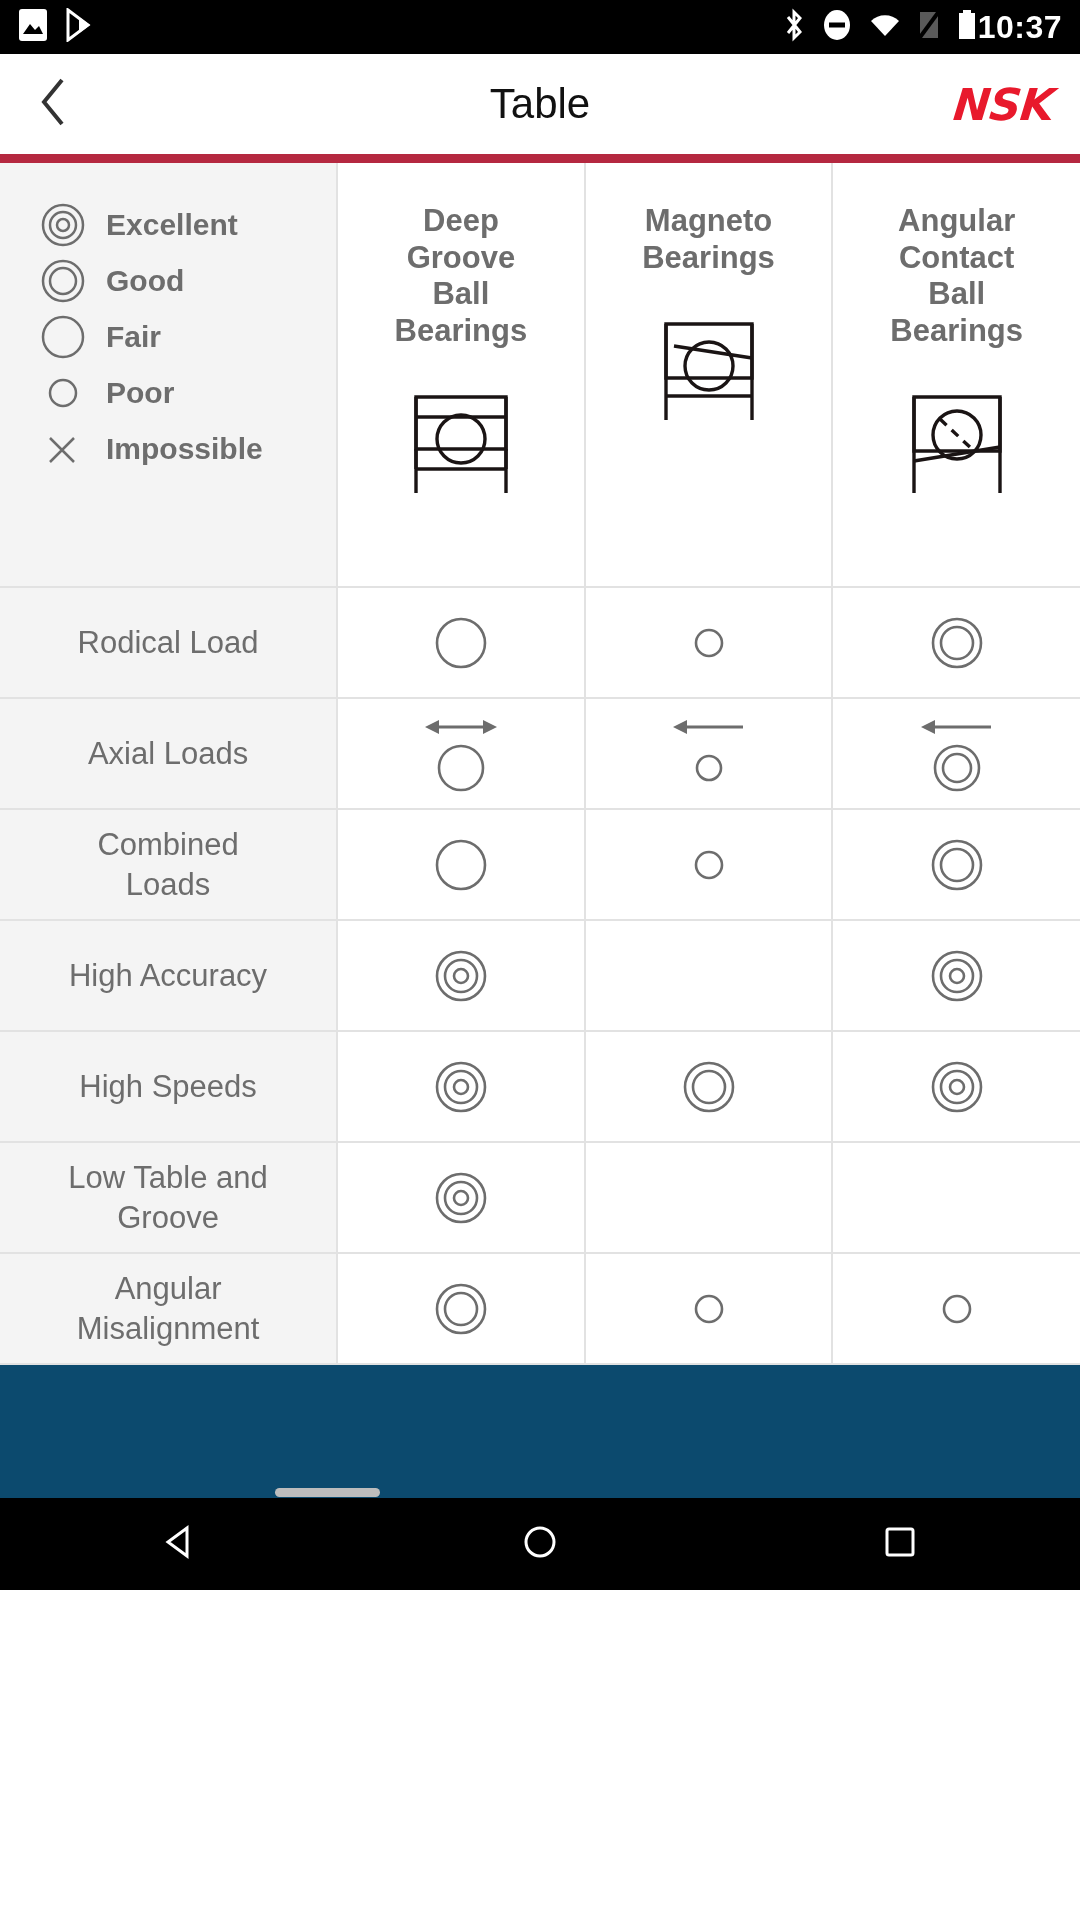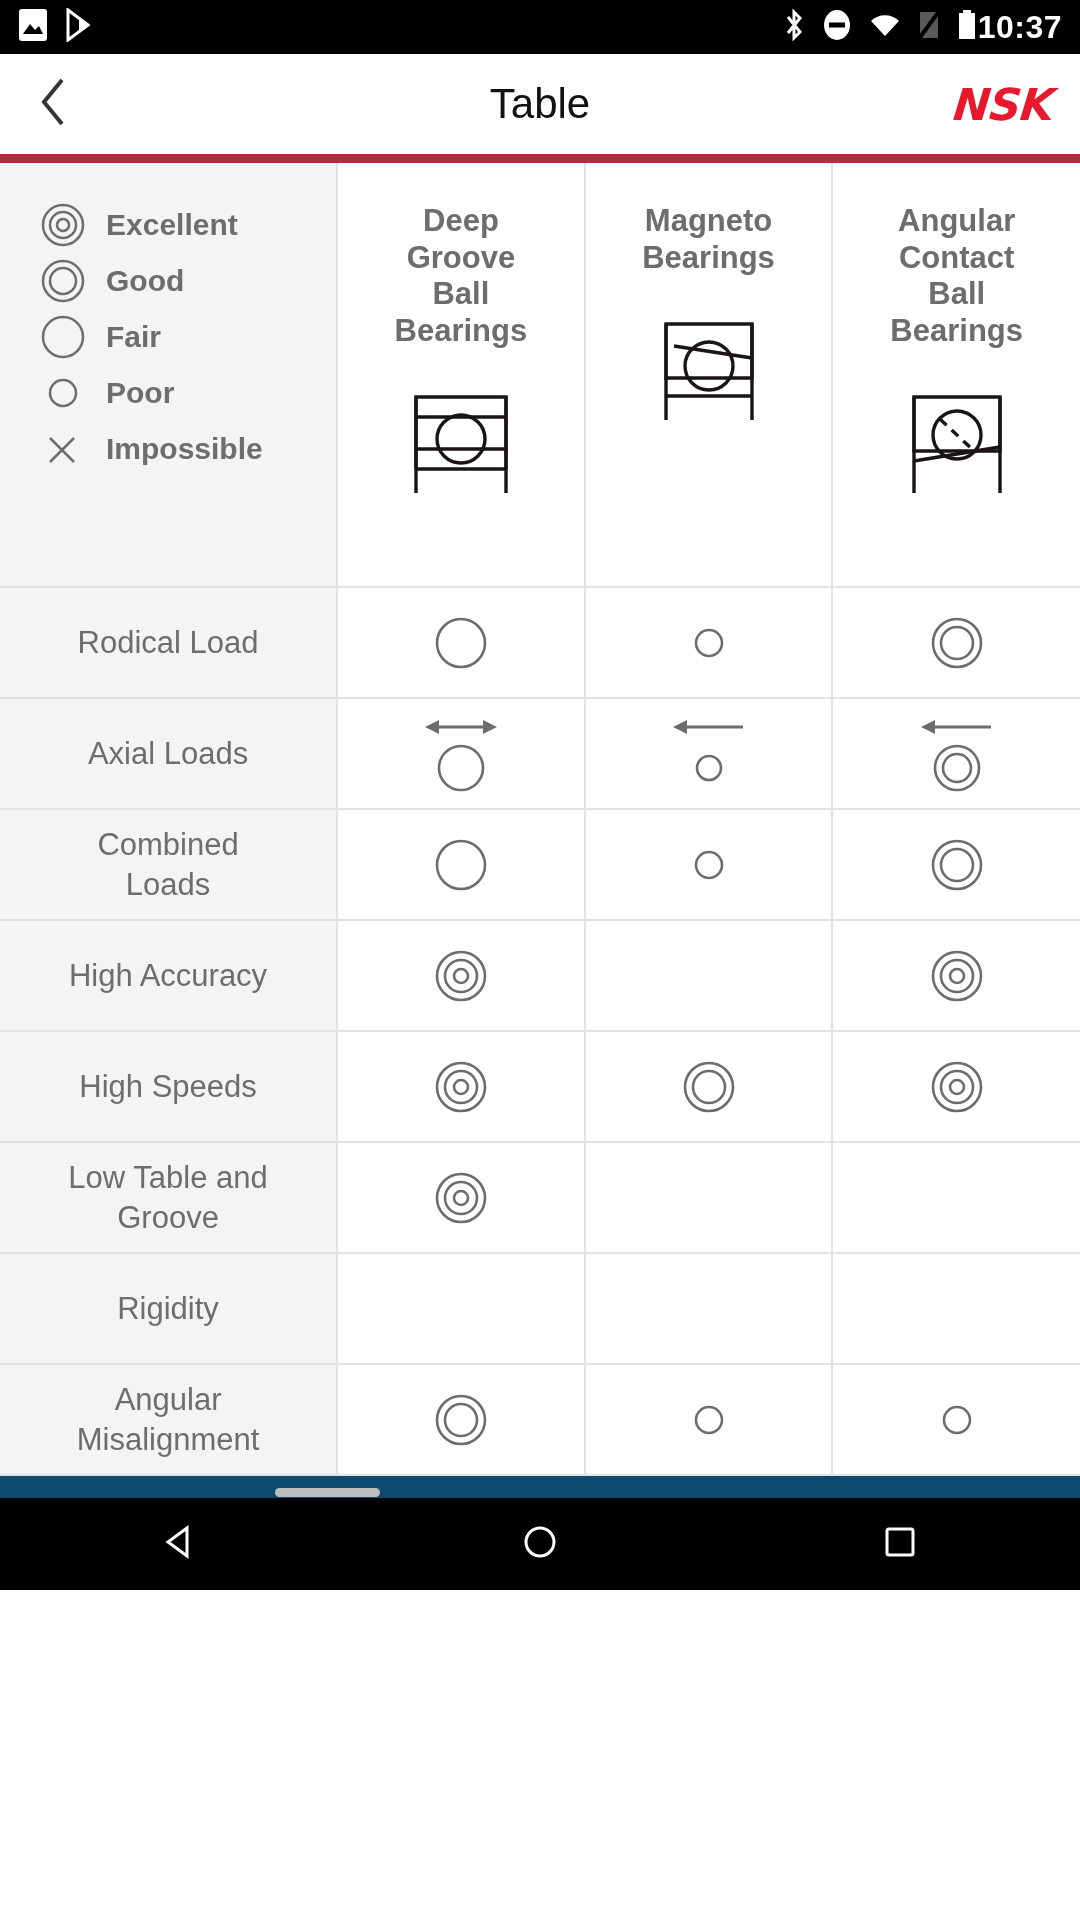--- a/index.html
+++ b/index.html
@@ -473,34 +473,20 @@
             </div>
         </td>
         <td class="datacell">
             <div class="cell-inner"></div>
           </td>
         <td class="datacell" style="border-right:none">
             <div class="cell-inner"></div>
           </td>
       </tr>
 
-      <tr>
-        <td class="rowlabel">
-          <div>Rigidity</div>
-        </td>
-        <td class="datacell">
-            <div class="cell-inner"></div>
-          </td>
-        <td class="datacell">
-            <div class="cell-inner"></div>
-          </td>
-        <td class="datacell" style="border-right:none">
-            <div class="cell-inner"></div>
-          </td>
-      </tr>
 
       <tr>
         <td class="rowlabel">
           <div>Angular</div>
           <div>Misalignment</div>
         </td>
         <td class="datacell">
           <div class="cell-inner">
               <span class="sym-holder">
             <svg width="56" height="56" viewBox="0 0 56 56">

